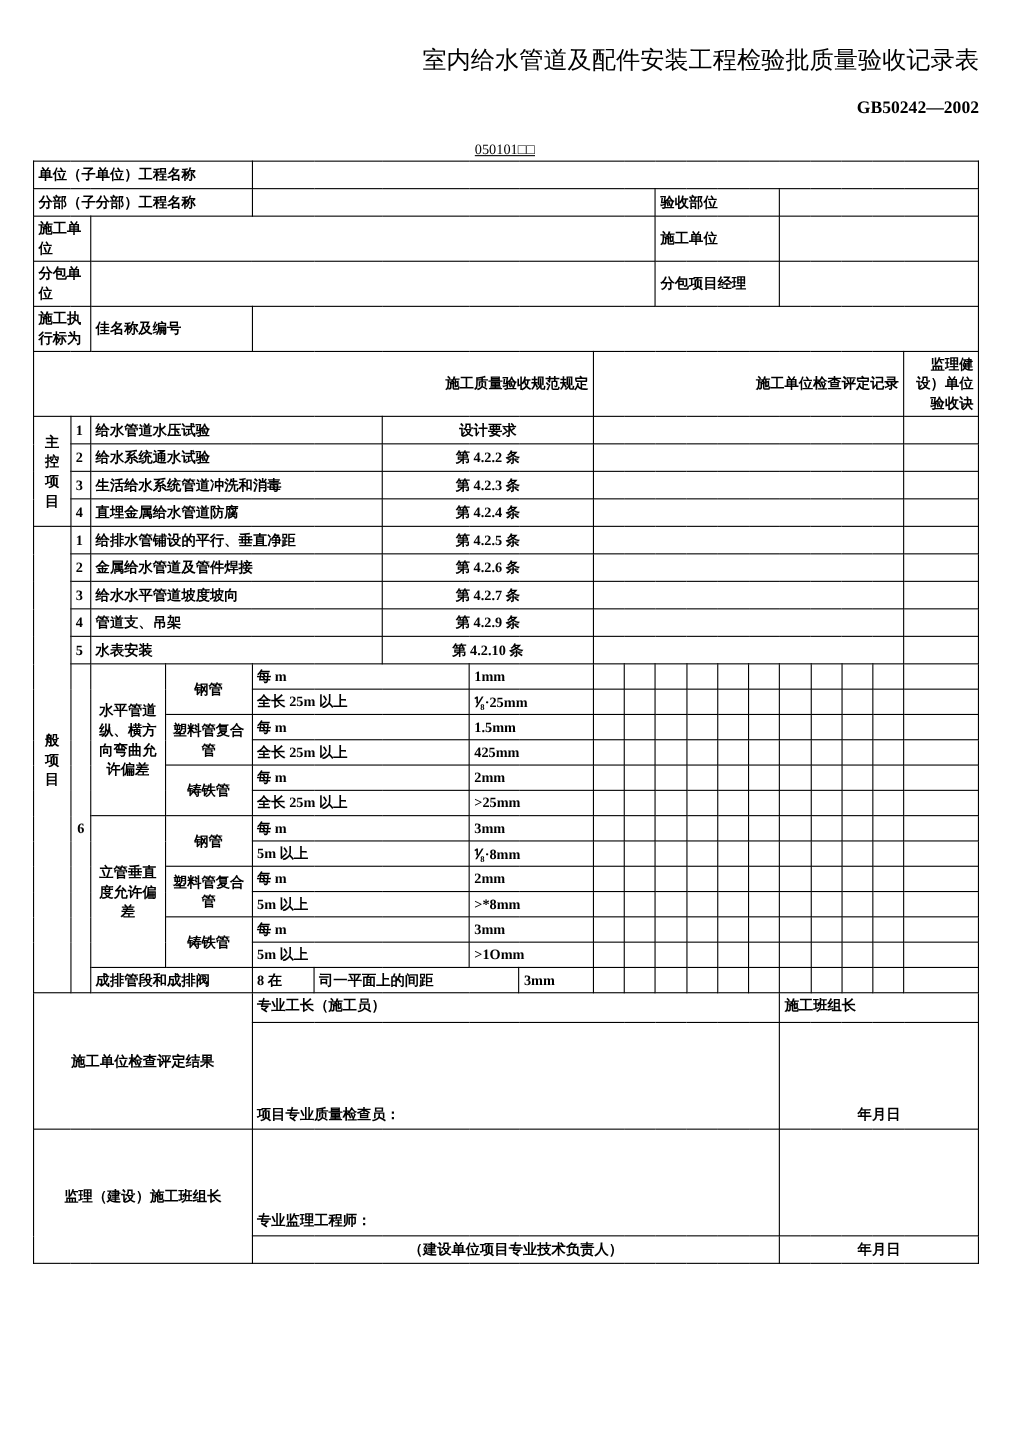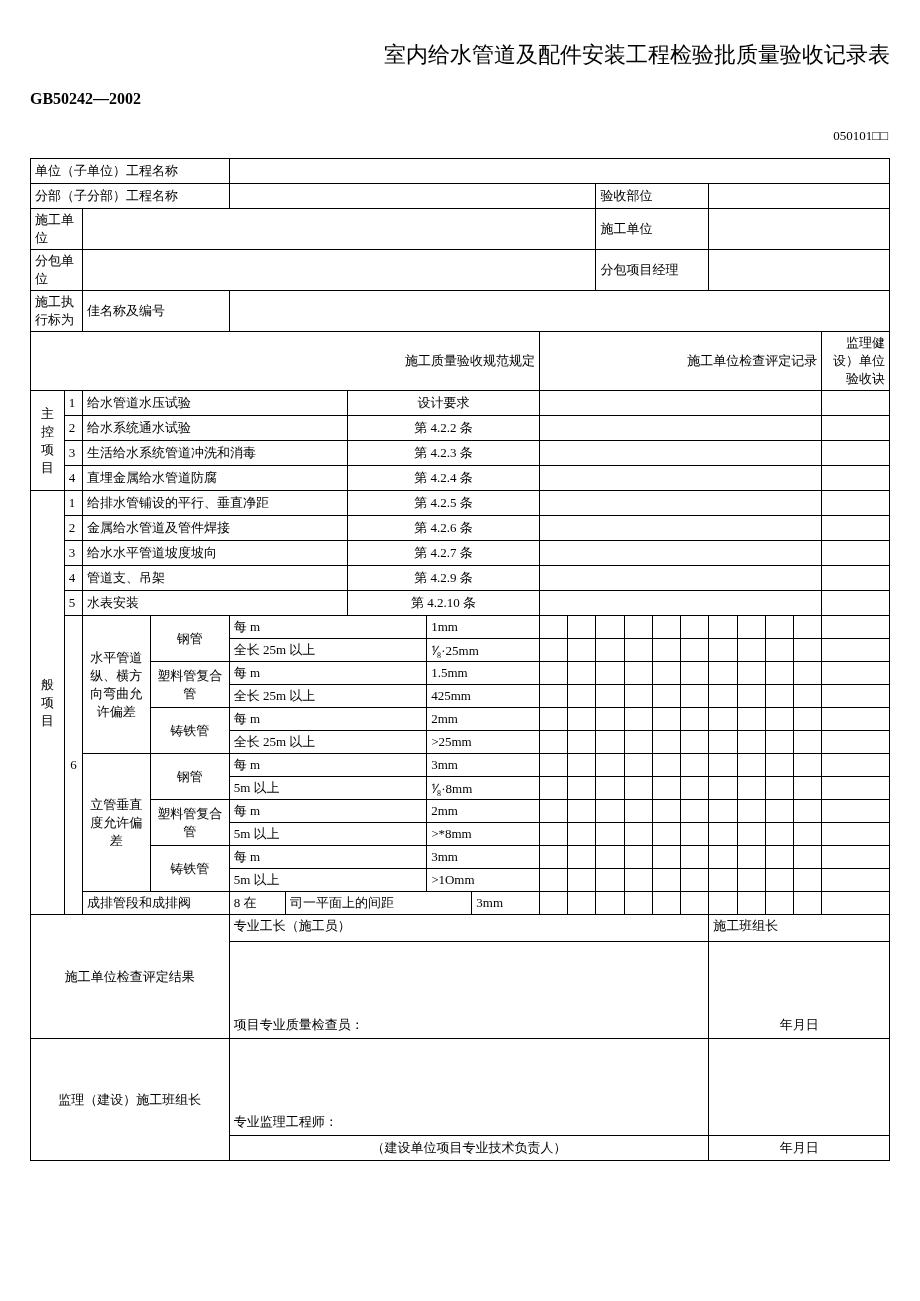--- a/index.html
+++ b/index.html
@@ -10,36 +10,38 @@
     background: #fff;
     color: #000;
   }
   .title {
     text-align: right;
     font-size: 22px;
     font-weight: normal;
     margin-bottom: 20px;
   }
   .subtitle {
-    text-align: left;
+    text-align: right;
     font-size: 16px;
     font-weight: bold;
     margin-bottom: 20px;
     font-family: "Times New Roman", serif;
   }
   .code {
-    text-align: right;
+    text-align: center;
     font-size: 13px;
-    margin-bottom: 14px;
+    margin-bottom: 2px;
     padding-right: 2px;
+    text-decoration: underline;
   }
   table {
     border-collapse: collapse;
     width: 100%;
     table-layout: fixed;
+    font-weight: bold;
   }
   td {
     border: 1px solid #000;
     padding: 2px 4px;
     font-size: 13px;
     vertical-align: middle;
     height: 20px;
   }
   .hdr td {
     height: 50px;

